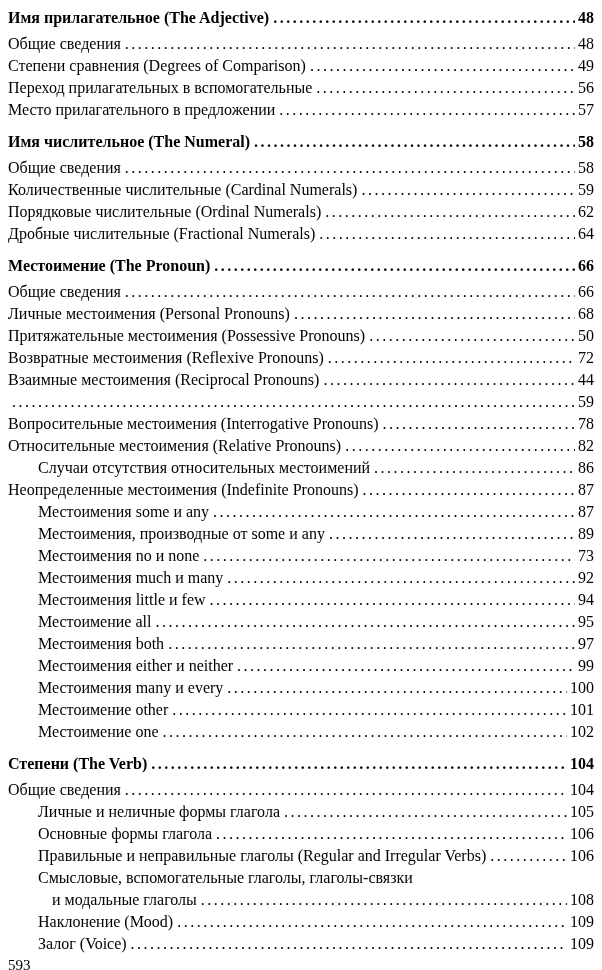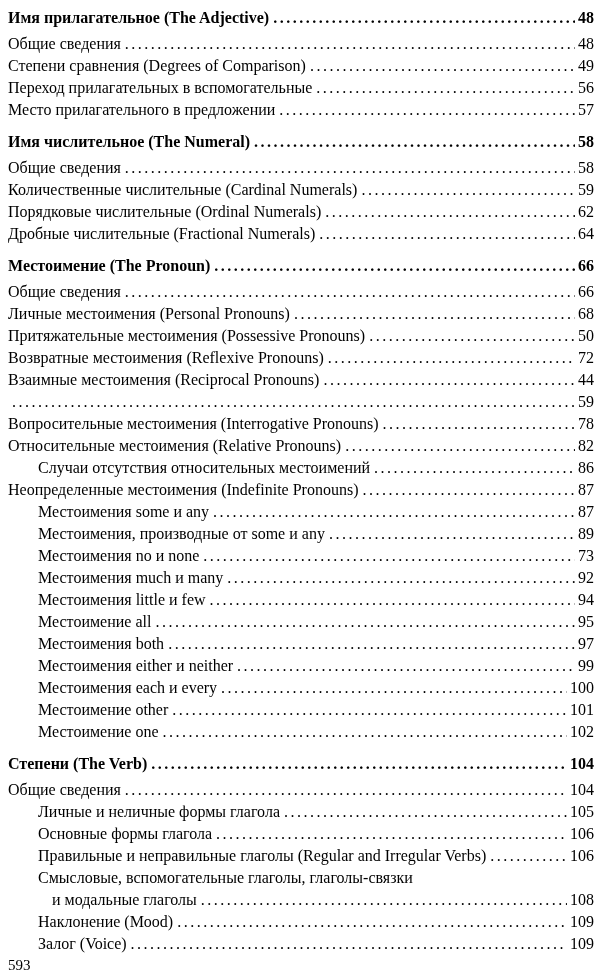--- a/index.html
+++ b/index.html
@@ -202,21 +202,21 @@
     <span class="title">Местоимения both</span>
     <span class="leader"></span>
     <span class="pagenum">97</span>
   </div>
       <div class="row indent-1">
     <span class="title">Местоимения either и neither</span>
     <span class="leader"></span>
     <span class="pagenum">99</span>
   </div>
       <div class="row indent-1">
-    <span class="title">Местоимения each и every</span>
+    <span class="title">Местоимения many и every</span>
     <span class="leader"></span>
     <span class="pagenum">100</span>
   </div>
       <div class="row indent-1">
     <span class="title">Местоимение other</span>
     <span class="leader"></span>
     <span class="pagenum">101</span>
   </div>
       <div class="row indent-1">
     <span class="title">Местоимение one</span>

